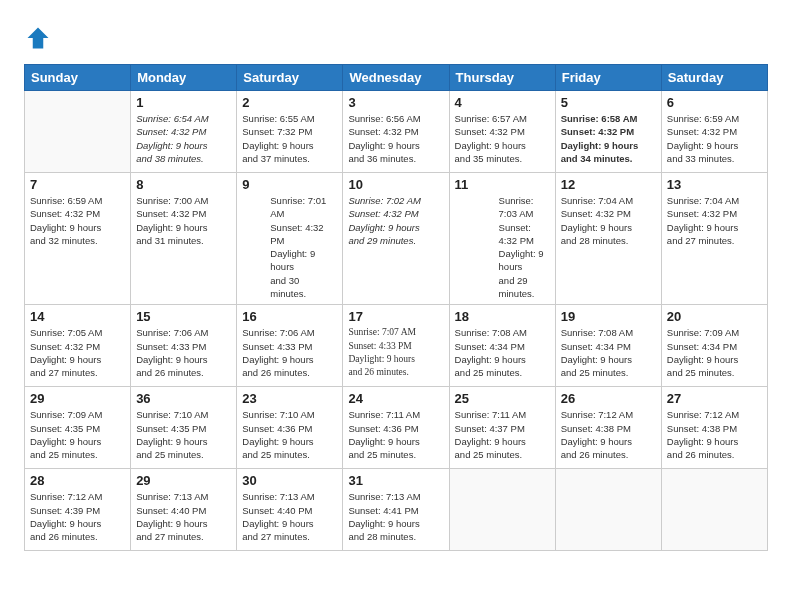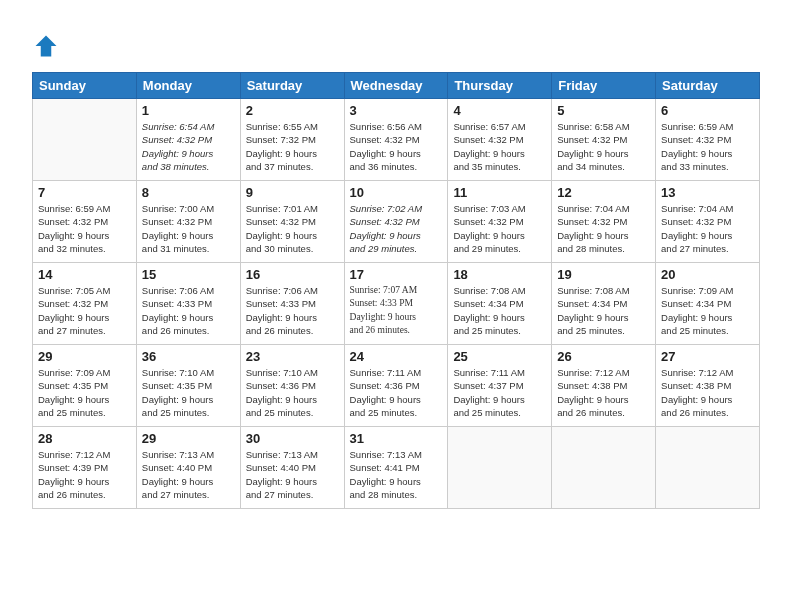--- a/index.html
+++ b/index.html
@@ -6,21 +6,21 @@
     body {
       font-family: Arial, sans-serif;
       background: #fff;
       width: 792px;
       height: 612px;
       overflow: hidden;
     }
     .page {
       width: 792px;
       height: 612px;
-      padding: 32px;
+      padding: 24px;
       background: #fff;
     }
     .header {
       display: flex;
       justify-content: space-between;
       align-items: flex-start;
       margin-bottom: 12px;
     }
     .logo {
       display: flex;
@@ -158,21 +158,21 @@
           </td>
           <td>
             <span class="day-number">4</span>
             <div class="day-info" style="white-space: pre-line;">Sunrise: 6:57 AM
 Sunset: 4:32 PM
 Daylight: 9 hours
 and 35 minutes.</div>
           </td>
           <td>
             <span class="day-number">5</span>
-            <div class="day-info" style="white-space: pre-line;">Sunrise: 6:58 AM
+            <div class="day-info" style="white-space: pre-line; font-weight: bold;">Sunrise: 6:58 AM
 Sunset: 4:32 PM
 Daylight: 9 hours
 and 34 minutes.</div>
           </td>
           <td>
             <span class="day-number">6</span>
             <div class="day-info" style="white-space: pre-line;">Sunrise: 6:59 AM
 Sunset: 4:32 PM
 Daylight: 9 hours
 and 33 minutes.</div>
@@ -188,35 +188,35 @@
           </td>
           <td>
             <span class="day-number">8</span>
             <div class="day-info" style="white-space: pre-line;">Sunrise: 7:00 AM
 Sunset: 4:32 PM
 Daylight: 9 hours
 and 31 minutes.</div>
           </td>
           <td>
             <span class="day-number">9</span>
-            <div class="day-info" style="white-space: pre-line;">Sunrise: 7:01 AM
+            <div class="day-info" style="white-space: pre-line; margin-left: 28px;">Sunrise: 7:01 AM
 Sunset: 4:32 PM
 Daylight: 9 hours
 and 30 minutes.</div>
           </td>
           <td>
             <span class="day-number">10</span>
             <div class="day-info" style="white-space: pre-line; font-style: italic;">Sunrise: 7:02 AM
 Sunset: 4:32 PM
 Daylight: 9 hours
 and 29 minutes.</div>
           </td>
           <td>
             <span class="day-number">11</span>
-            <div class="day-info" style="white-space: pre-line;">Sunrise: 7:03 AM
+            <div class="day-info" style="white-space: pre-line; margin-left: 44px;">Sunrise: 7:03 AM
 Sunset: 4:32 PM
 Daylight: 9 hours
 and 29 minutes.</div>
           </td>
           <td>
             <span class="day-number">12</span>
             <div class="day-info" style="white-space: pre-line;">Sunrise: 7:04 AM
 Sunset: 4:32 PM
 Daylight: 9 hours
 and 28 minutes.</div>

